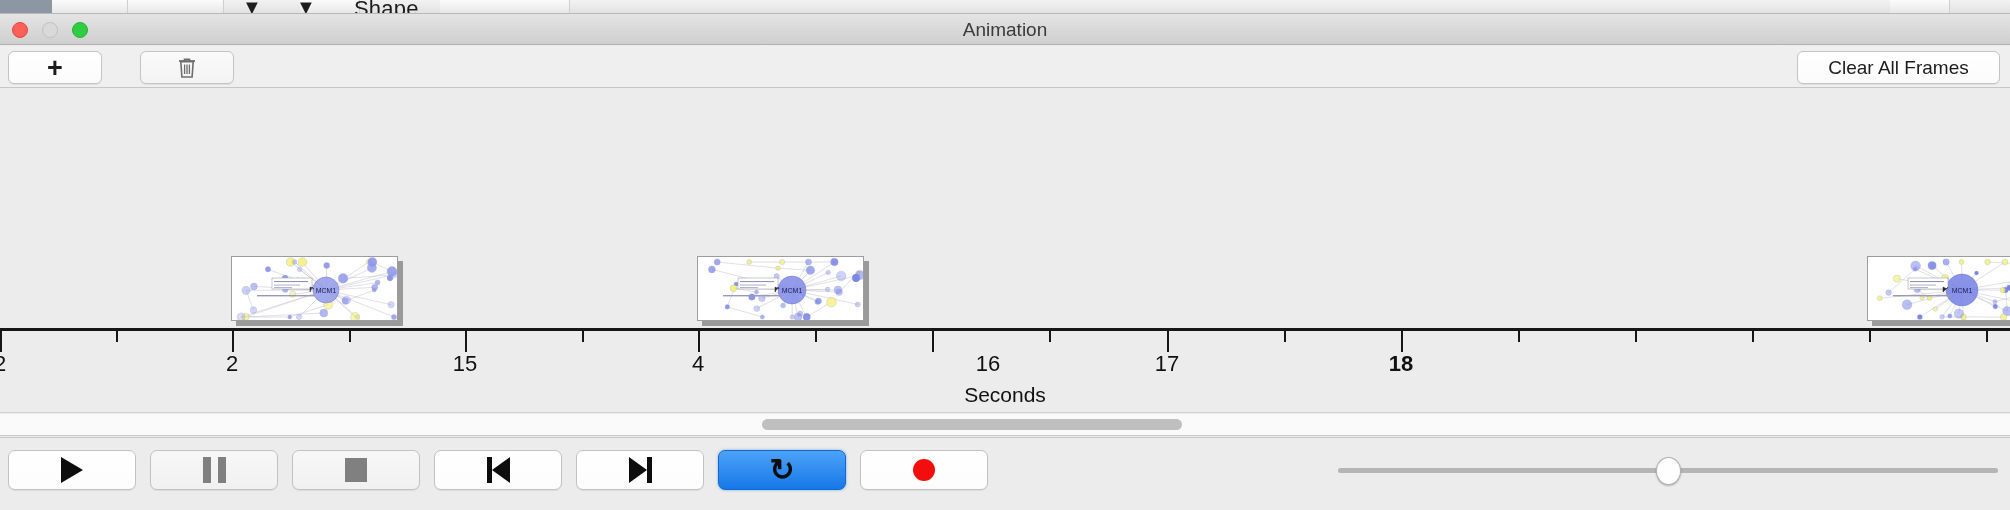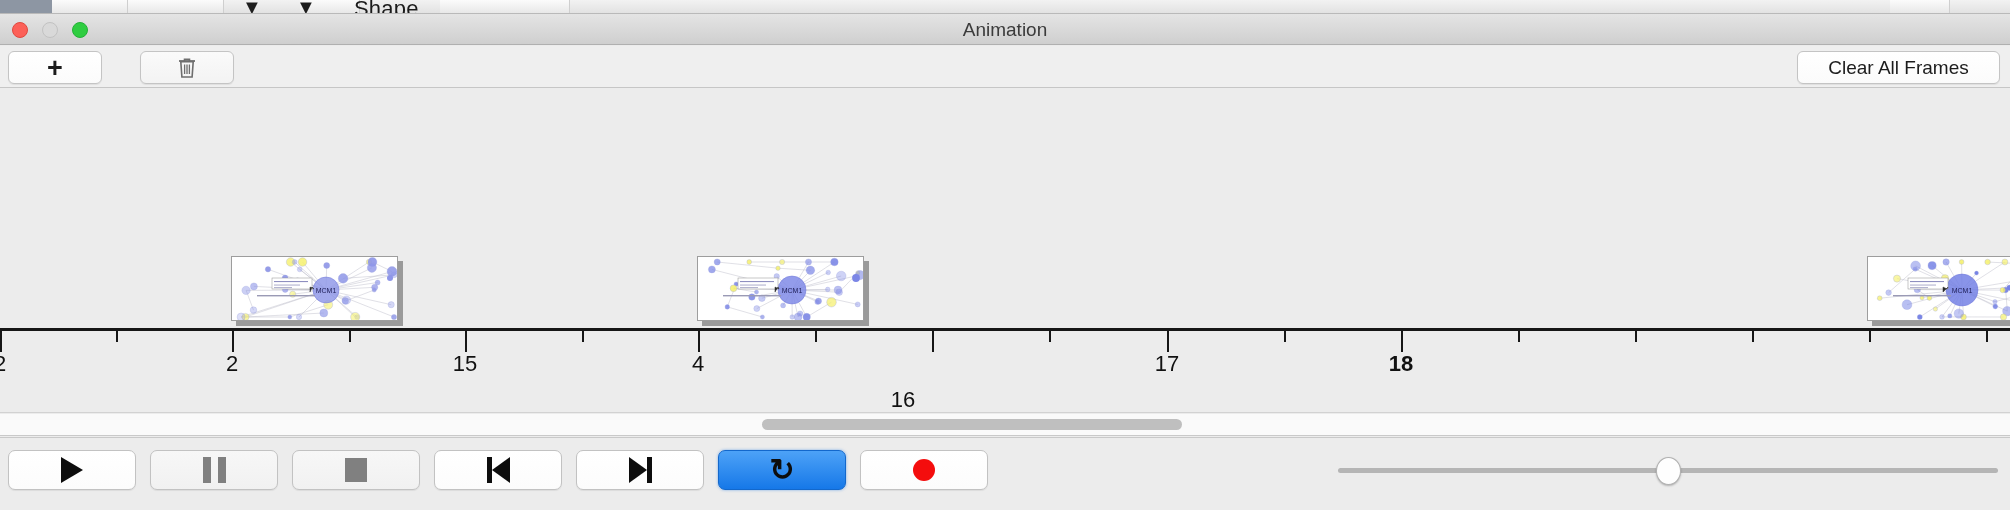--- a/index.html
+++ b/index.html
@@ -495,34 +495,35 @@
       <div class="tick major" style="left: 232px;"></div>
       <div class="tick-label" style="left: 232px;">2</div>
       <div class="tick minor" style="left: 349px;"></div>
       <div class="tick major" style="left: 465px;"></div>
       <div class="tick-label" style="left: 465px;">15</div>
       <div class="tick minor" style="left: 582px;"></div>
       <div class="tick major" style="left: 698px;"></div>
       <div class="tick-label" style="left: 698px;">4</div>
       <div class="tick minor" style="left: 815px;"></div>
       <div class="tick major" style="left: 932px;"></div>
-      <div class="tick-label" style="left: 903px; margin-top: 36px;">16</div>
+      <div class="tick-label" style="left: 988px;">16</div>
       <div class="tick minor" style="left: 1049px;"></div>
       <div class="tick major" style="left: 1167px;"></div>
       <div class="tick-label" style="left: 1167px;">17</div>
       <div class="tick minor" style="left: 1284px;"></div>
       <div class="tick major" style="left: 1401px;"></div>
       <div class="tick-label" style="left: 1401px; font-weight: bold;">18</div>
       <div class="tick minor" style="left: 1518px;"></div>
       <div class="tick minor" style="left: 1635px;"></div>
       <div class="tick minor" style="left: 1752px;"></div>
       <div class="tick minor" style="left: 1869px;"></div>
       <div class="tick minor" style="left: 1986px;"></div>
     </div>
 
+  <div id="axis-title">Seconds</div>
 </div>
 
 <div id="scroll-track">
   <div id="scroll-thumb" style="left: 762px; width: 420px;"></div>
 </div>
 
 <div id="transport">
 
   <div class="pbtn" id="pb-play">
     <span class="tri-play ic"></span>

